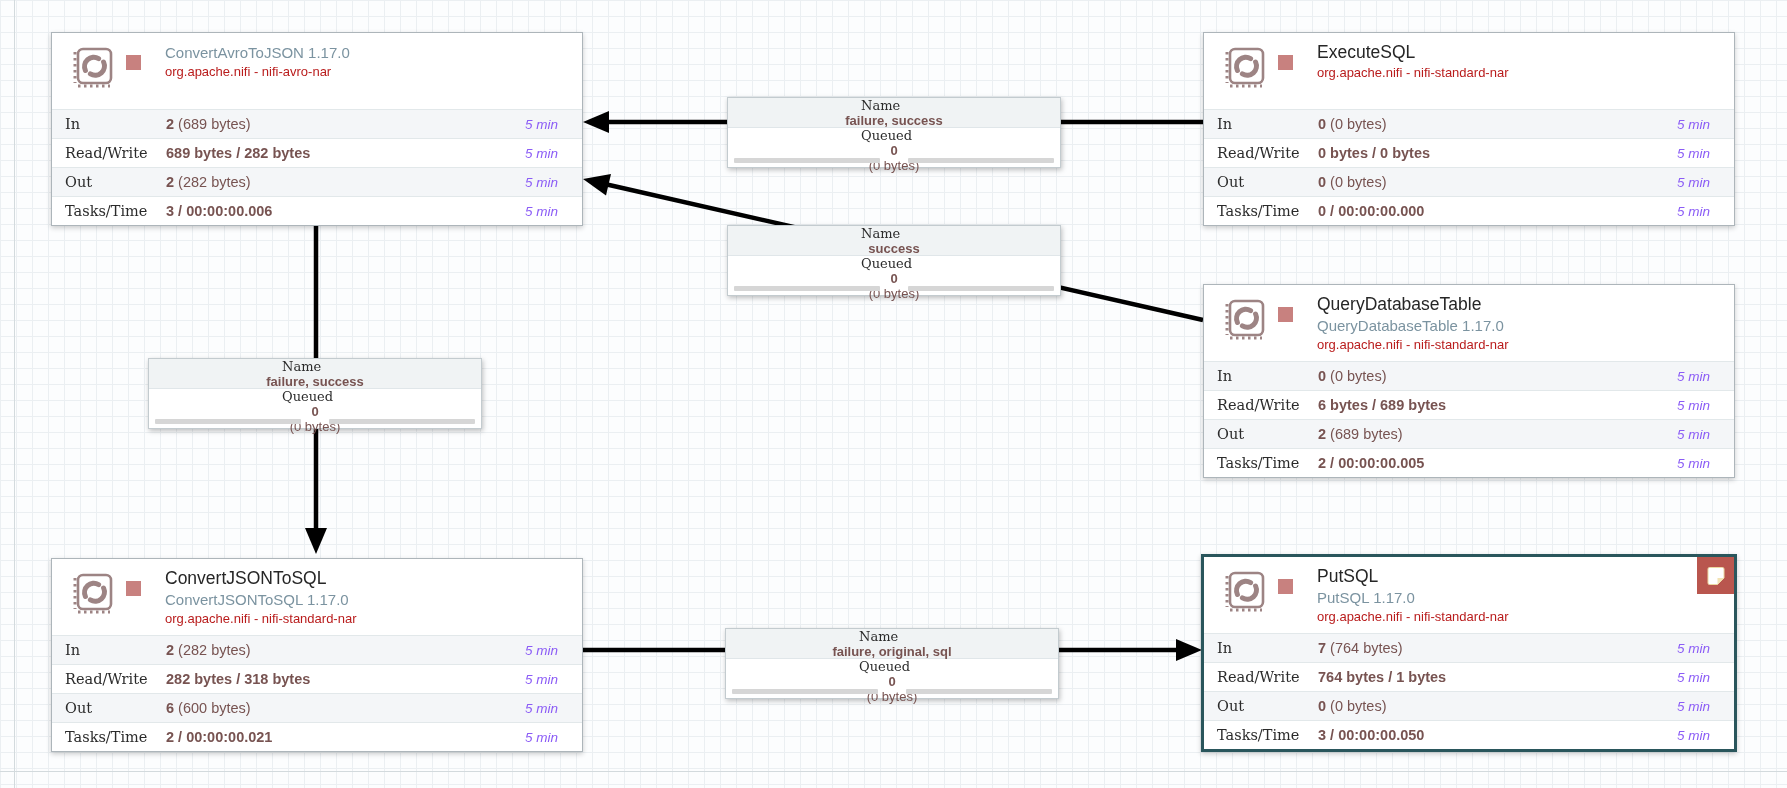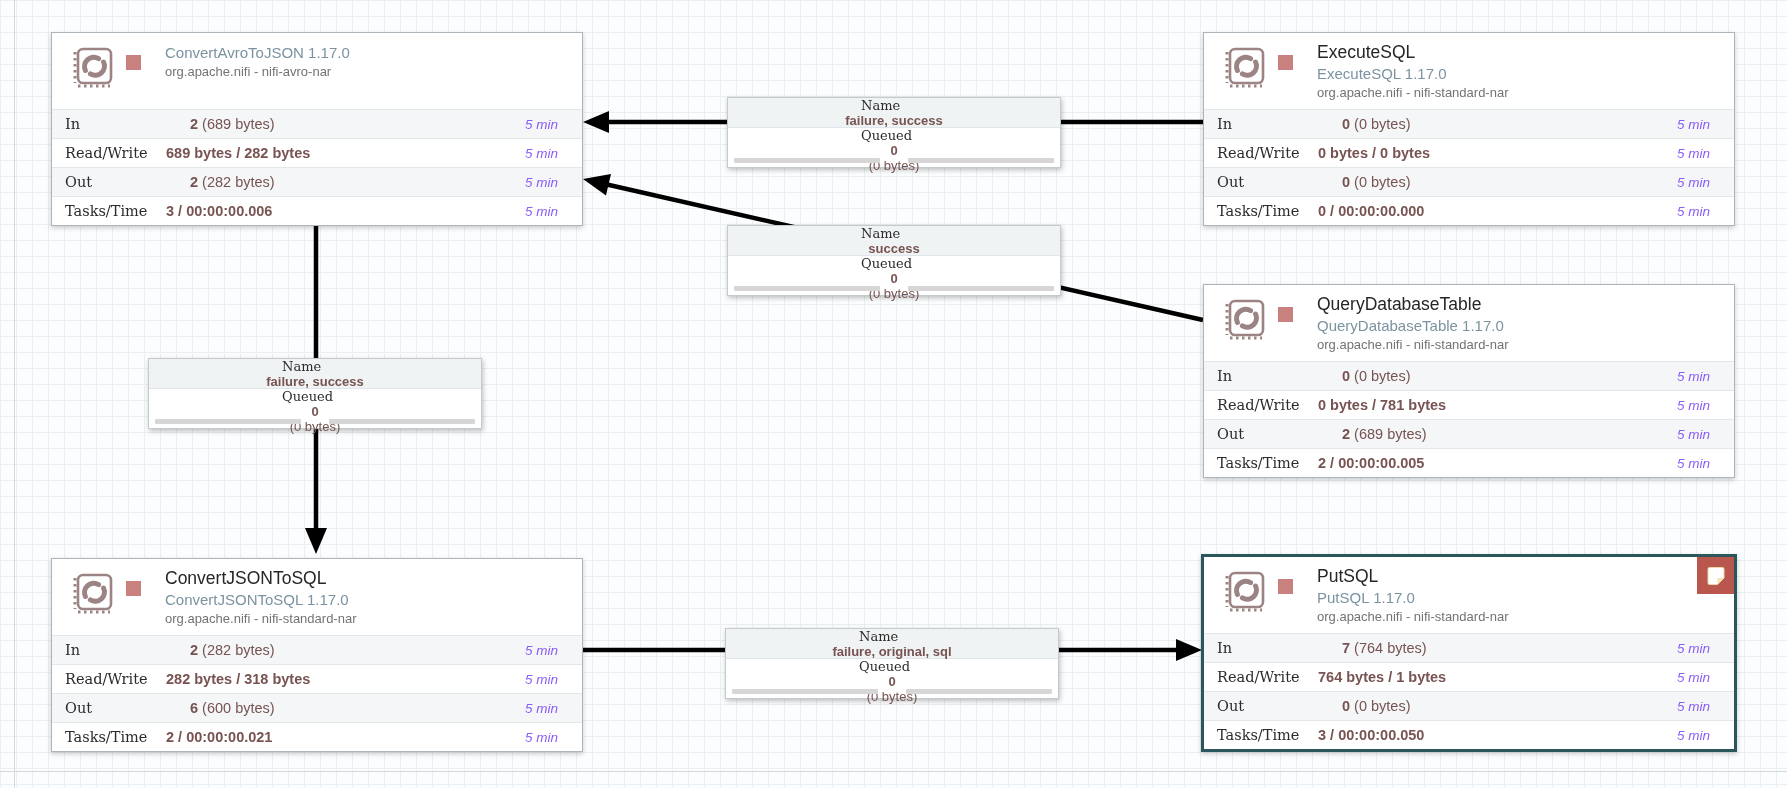--- a/index.html
+++ b/index.html
@@ -33,27 +33,27 @@
   .processor{position:absolute;z-index:3;width:530px;background:#fff;
     border:1px solid #adb5ba;box-shadow:0 2px 5px rgba(0,0,0,.2);}
   .processor.selected{border:3px solid var(--accent-selected,#2a565c);margin:-2px 0 0 -2px;}
   .proc-header{position:relative;height:76px;}
   .proc-icon{position:absolute;left:18px;top:13px;}
   .run-state{position:absolute;left:74px;top:22px;width:15px;height:15px;
     background:var(--run-state-stopped,#c8817f);}
   .proc-titles{margin-left:113px;padding-top:9px;line-height:1.2;}
   .proc-name{font-size:17.5px;color:#262626;}
   .proc-type{font-size:15px;color:var(--processor-type-text,#7b93a0);padding-top:2px;}
-  .proc-bundle{font-size:13px;color:#737373;padding-top:2px;}
+  .proc-bundle{font-size:13px;color:#b91c1c;padding-top:2px;}
   .bulletin-badge{position:absolute;right:0;top:0;width:37px;height:37px;
     background:var(--bulletin-badge,#b9564e);display:flex;align-items:center;justify-content:center;}
   .stat-rows{width:100%;}
   .stat-row{height:28px;display:flex;align-items:center;border-top:1px solid #e2e8ea;
     padding:0 24px 0 13px;white-space:nowrap;}
-  .stat-row.stripe{background:#f4f6f8;gap:24px;}
+  .stat-row.stripe{background:#f4f6f8;}
   .stat-label{font-family:"DejaVu Serif","Liberation Serif",serif;font-size:14.5px;color:#2b2b2b;width:101px;flex:none;}
   .stat-value{flex:1;font-size:14.5px;color:var(--stat-value,#775351);}
   .stat-value .stat-value-bold{font-weight:bold;}
   .stat-window{font-size:13.5px;color:#8b5cf6;font-style:italic;}
 </style>
 </head>
 <body>
 
 <div id="canvas">
   <div class="origin-line-v"></div>
@@ -185,21 +185,20 @@
       <svg class="proc-icon" width="46" height="46" viewBox="0 0 46 46">
         <line x1="5" y1="6" x2="5" y2="37" stroke="#9d8484" stroke-width="3" stroke-dasharray="2.5 3.5"></line>
         <line x1="8" y1="40" x2="40" y2="40" stroke="#9d8484" stroke-width="3" stroke-dasharray="2.5 3.5"></line>
         <rect x="8" y="3" width="33" height="34" rx="5" fill="#fff" stroke="#9d8484" stroke-width="2.6"></rect>
         <path d="M15.4 24.5 A9.3 9.3 0 0 1 28.6 12.6" fill="none" stroke="#9d8484" stroke-width="5" stroke-linecap="round"></path>
         <path d="M33.6 16 A9.3 9.3 0 0 1 20.4 27.9" fill="none" stroke="#9d8484" stroke-width="5" stroke-linecap="round"></path>
       </svg>
       <div class="run-state"></div>
       <div class="proc-titles">
         <div class="proc-name">ExecuteSQL</div>
-        <div class="proc-type">ExecuteSQL 1.17.0</div>
         <div class="proc-bundle">org.apache.nifi - nifi-standard-nar</div>
       </div>
 
     </div>
     <div class="stat-rows">
           <div class="stat-row stripe">
     <span class="stat-label">In</span>
     <span class="stat-value"><span class="stat-value-bold">0</span><span class="stat-value-rest"> (0 bytes)</span></span>
     <span class="stat-window">5 min</span>
   </div>
@@ -238,21 +237,21 @@
 
     </div>
     <div class="stat-rows">
           <div class="stat-row stripe">
     <span class="stat-label">In</span>
     <span class="stat-value"><span class="stat-value-bold">0</span><span class="stat-value-rest"> (0 bytes)</span></span>
     <span class="stat-window">5 min</span>
   </div>
           <div class="stat-row">
     <span class="stat-label">Read/Write</span>
-    <span class="stat-value"><span class="stat-value-bold">0 bytes / 781 bytes</span><span class="stat-value-rest"></span></span>
+    <span class="stat-value"><span class="stat-value-bold">6 bytes / 689 bytes</span><span class="stat-value-rest"></span></span>
     <span class="stat-window">5 min</span>
   </div>
           <div class="stat-row stripe">
     <span class="stat-label">Out</span>
     <span class="stat-value"><span class="stat-value-bold">2</span><span class="stat-value-rest"> (689 bytes)</span></span>
     <span class="stat-window">5 min</span>
   </div>
           <div class="stat-row">
     <span class="stat-label">Tasks/Time</span>
     <span class="stat-value"><span class="stat-value-bold">2 / 00:00:00.005</span><span class="stat-value-rest"></span></span>

